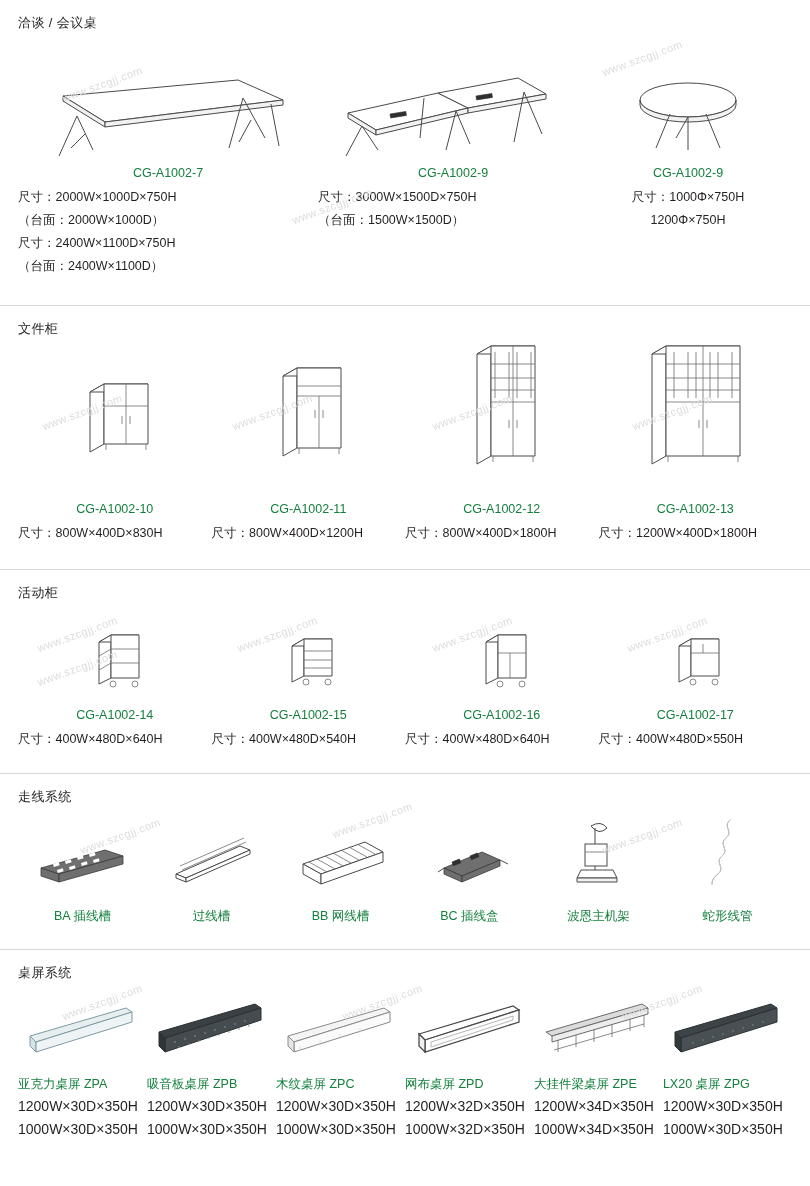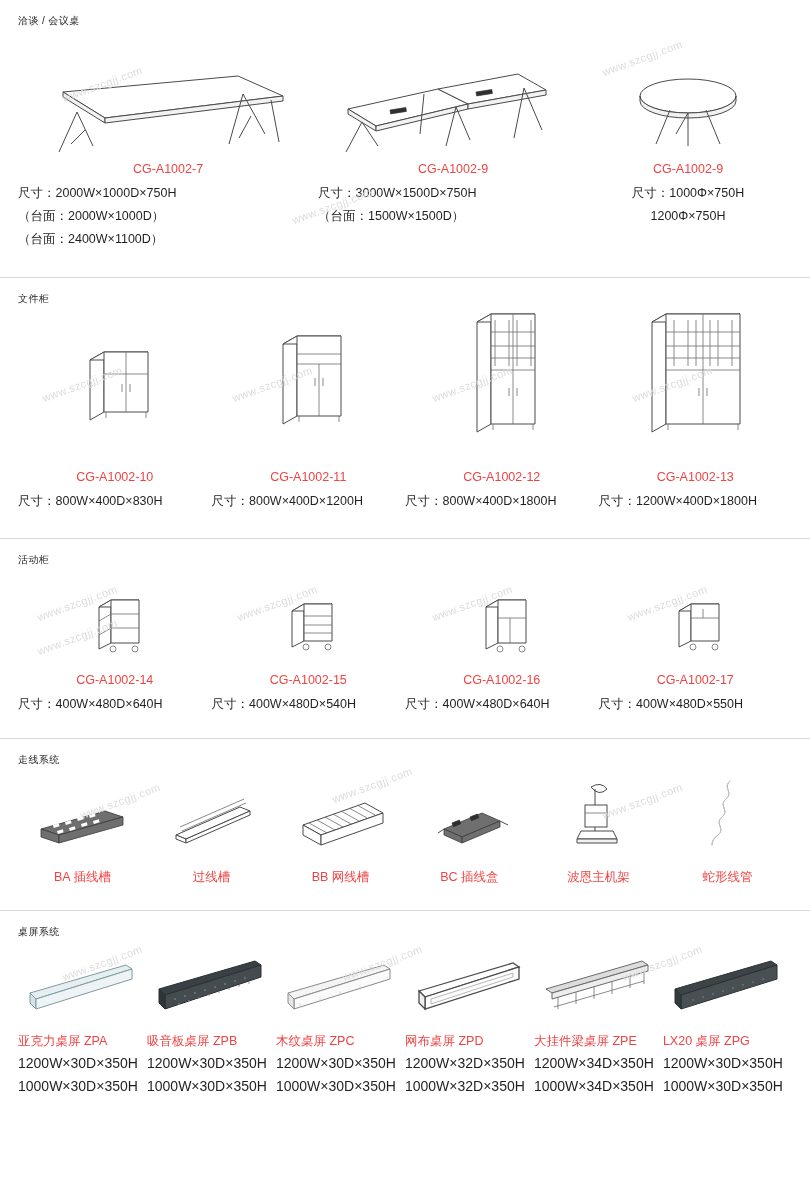--- a/index.html
+++ b/index.html
@@ -14,21 +14,21 @@
     width: 810px;
     min-height: 1186px;
     position: relative;
     overflow: hidden;
   }
   .section {
     position: relative;
     padding: 0 18px;
   }
   .section-title {
-    font-size: 10px;
+    font-size: 13px;
     color: #231f20;
     padding: 14px 0 6px 0;
     letter-spacing: 0.4px;
   }
   .divider {
     height: 1px;
     background: #d9d9d9;
     margin: 0 0 0 0;
   }
   .row {
@@ -42,21 +42,21 @@
   .art {
     position: relative;
     height: 120px;
     display: flex;
     align-items: flex-end;
     justify-content: center;
   }
   .art svg { display: block; overflow: visible; }
   .code {
     font-size: 12.5px;
-    color: #ef4444;
+    color: #15803d;
     margin-top: 8px;
     margin-bottom: 6px;
     text-align: center;
   }
   .spec {
     font-size: 12.5px;
     color: #231f20;
     line-height: 1.85;
     white-space: nowrap;
   }
@@ -116,20 +116,21 @@
             <polygon class="fillg" points="72,84 72,89 250,67 250,62"></polygon>
             <path class="seg" d="M44,78 L26,118 M44,78 L60,112 M52,96 L38,110"></path>
             <path class="seg" d="M210,60 L196,110 M210,60 L232,100 M218,82 L206,104"></path>
             <path class="seg" d="M238,66 L246,108"></path>
           </svg>
         </div>
         <div class="code">CG-A1002-7</div>
         <div class="spec spec-left">
           <div>尺寸：2000W×1000D×750H</div>
           <div>（台面：2000W×1000D）</div>
+          <div>尺寸：2400W×1100D×750H</div>
           <div>（台面：2400W×1100D）</div>
         </div>
       </div>
 
       <div class="cell cell-1">
         <div class="art">
           <svg width="250" height="120" viewBox="0 0 250 120">
             <polygon class="fillw" points="20,75 110,55 140,70 48,92"></polygon>
             <polygon class="fillw" points="110,55 190,40 218,56 140,70"></polygon>
             <polygon class="fillg" points="20,75 20,80 48,97 48,92"></polygon>

